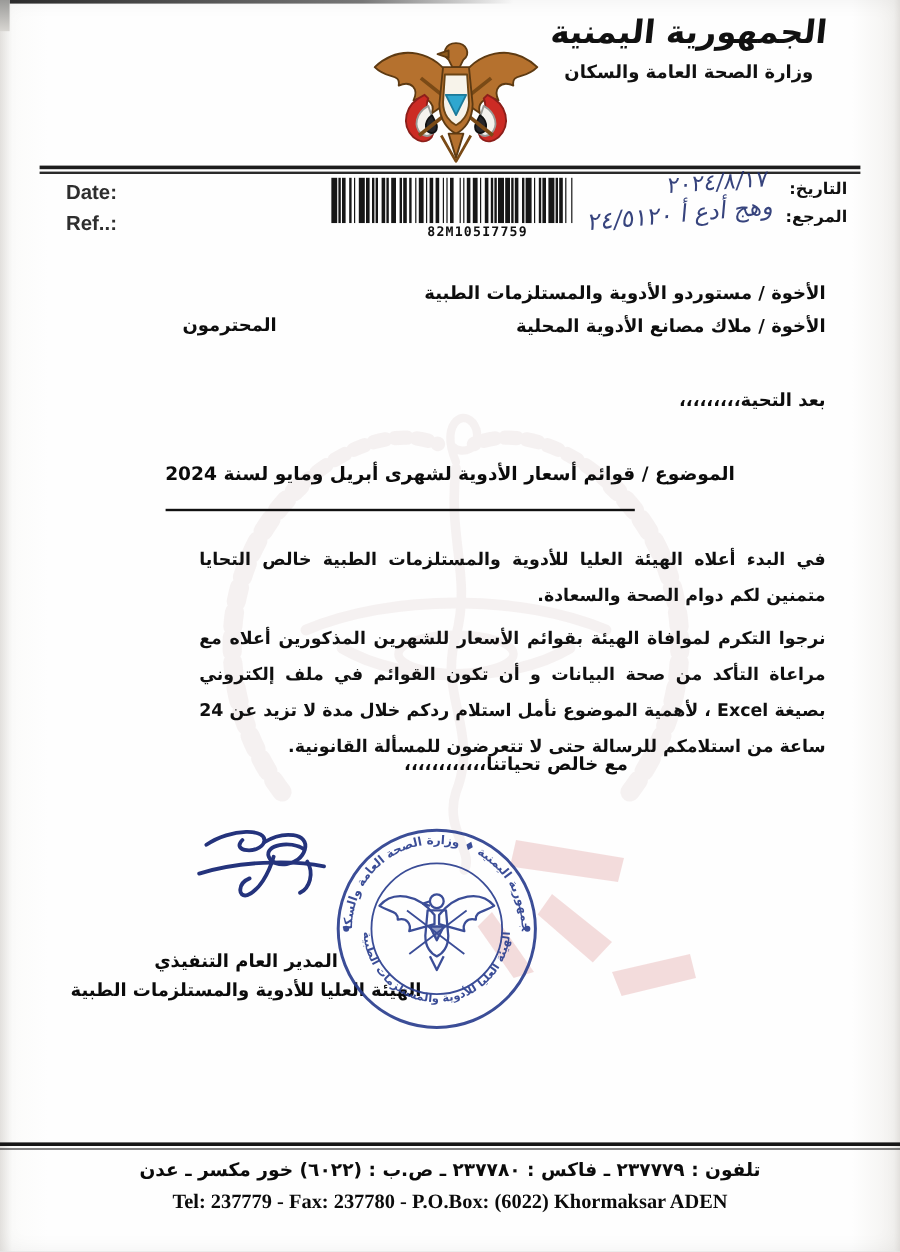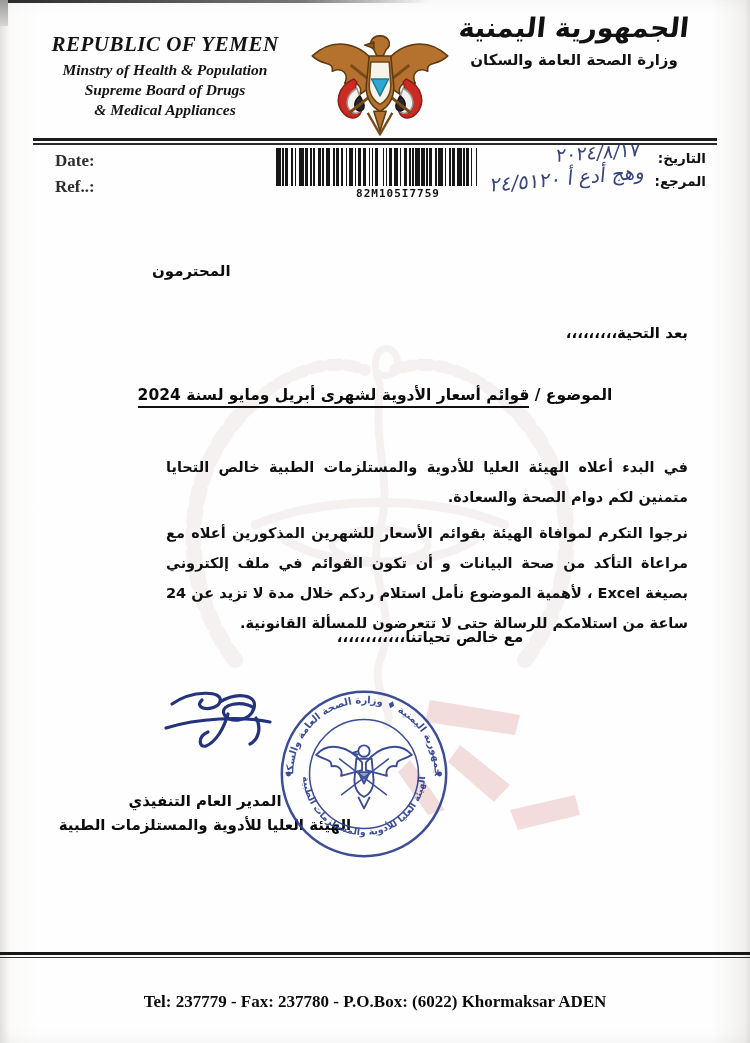--- a/index.html
+++ b/index.html
@@ -18,37 +18,37 @@
   .lh-en .l3{font-size:15.5px;margin-top:2px;}
   .lh-en .l4{font-size:15.5px;margin-top:2px;}
   .lh-ar{right:36px;top:12px;width:280px;text-align:center;direction:rtl;color:#111;}
   .lh-ar .cal{font-size:27px;font-weight:bold;transform:skewX(-6deg);font-family:"DejaVu Sans",sans-serif;}
   .lh-ar .a1{font-size:15px;font-weight:bold;margin-top:8px;}
   .lh-ar .a2{font-size:15px;font-weight:bold;margin-top:4px;}
   .lh-ar .a3{font-size:15px;font-weight:bold;margin-top:4px;}
   .rule-top1{left:33px;top:138px;width:684px;height:3px;background:#1d1d1d;}
   .rule-top2{left:33px;top:143px;width:684px;height:1.5px;background:#2a2a2a;}
   
-  .dateref-en{left:55px;top:148px;font-family:Liberation Serif, serif;font-weight:600;font-size:17px;color:#2e2e2e;line-height:26px;}
+  .dateref-en{left:55px;top:148px;font-family:Liberation Sans, sans-serif;font-weight:600;font-size:17px;color:#2e2e2e;line-height:26px;}
   .dateref-ar{right:44px;top:147px;text-align:right;direction:rtl;font-size:13.5px;font-weight:bold;line-height:23px;color:#111;}
   .handwrite{color:#223070;font-size:19px;direction:rtl;white-space:nowrap;opacity:.9;}
   .hw-date{right:110px;top:141px;transform:rotate(-4deg) skewX(-8deg);}
   .hw-ref{right:105px;top:166px;transform:rotate(-5deg) skewX(-10deg);font-size:20px;}
   .barcode-wrap{left:276px;top:148px;width:244px;}
   .barcode{height:38px;display:flex;align-items:stretch;overflow:hidden;}
   .barcode .b{background:#161616;}
   .barcode .g{background:transparent;}
   .barcode-num{text-align:center;font-family:"DejaVu Sans Mono",monospace;font-size:11px;font-weight:bold;letter-spacing:1px;color:#111;margin-top:1px;}
   
   .recipients{right:62px;top:230px;direction:rtl;text-align:right;font-weight:bold;font-size:15px;line-height:28px;color:#0d0d0d;}
   .honorific{left:152px;top:262px;font-weight:bold;font-size:15px;direction:rtl;color:#0d0d0d;}
   .greeting{right:62px;top:324px;direction:rtl;font-weight:bold;font-size:15px;color:#0d0d0d;}
   
   .subject{left:0;right:0;top:386px;text-align:center;direction:rtl;font-weight:bold;font-size:15.5px;color:#0b0b0b;}
-  .subject .u{border-bottom:2px solid #111;padding-bottom:2px;}
+  .subject .u{border-bottom:2px solid #111;padding-bottom:20px;}
   
   .para{right:62px;top:0;width:522px;direction:rtl;text-align:justify;text-align-last:right;
     font-weight:bold;font-size:14.5px;line-height:30px;color:#101010;}
   .p1{top:452px;}
   .p2{top:518px;}
   .closing{left:0;right:0;top:628px;text-align:center;direction:rtl;font-weight:bold;font-size:15px;color:#0d0d0d;transform:translateX(55px);}
   
   .sig-name{left:70px;top:750px;width:270px;text-align:center;direction:rtl;font-weight:bold;font-size:15.5px;color:#0b0b0b;}
   .sig-title{left:70px;top:792px;width:270px;text-align:center;direction:rtl;font-weight:bold;font-size:15px;color:#0b0b0b;}
   .sig-org{left:40px;top:816px;width:330px;text-align:center;direction:rtl;font-weight:bold;font-size:15px;color:#0b0b0b;}
@@ -86,26 +86,20 @@
 
   <svg class="abs red-bleed" style="left:390px;top:690px;" width="200" height="170" viewBox="0 0 200 170" opacity="0.16">
     <g fill="#c03434">
       <path d="M20,70 L55,120 L38,125 L8,82 Z"></path>
       <path d="M70,55 L120,95 L104,112 L58,72 Z"></path>
       <path d="M40,10 L130,25 L125,45 L35,32 Z"></path>
       <path d="M120,120 L185,105 L190,125 L128,140 Z"></path>
     </g>
   </svg>
 
-  <div class="abs lh-en">
-    <div class="l1">REPUBLIC OF YEMEN</div>
-    <div class="l2">Minstry of Health &amp; Population</div>
-    <div class="l3">Supreme Board of Drugs</div>
-    <div class="l4">&amp; Medical Appliances</div>
-  </div>
 
   <svg class="abs" style="left:303px;top:22px;" width="154" height="114" viewBox="0 0 200 148">
     <g stroke="#5d3a12" stroke-width="2" stroke-linejoin="round">
 
       <path d="M97,60 C78,26 40,18 12,44 C26,58 40,50 38,64 C52,58 60,68 54,80 C66,74 78,82 74,94 L97,78 Z" fill="#b5712e"></path>
       <path d="M103,60 C122,26 160,18 188,44 C174,58 160,50 162,64 C148,58 140,68 146,80 C134,74 122,82 126,94 L103,78 Z" fill="#b5712e"></path>
 
       <path d="M66,74 C44,84 40,106 54,120 C66,130 80,122 74,106 C70,96 66,86 70,78 Z" fill="#cc2b24" stroke="#8c1f1a"></path>
       <path d="M70,86 C56,94 54,108 62,116 C70,122 80,116 76,104 Z" fill="#f4f2ee" stroke="#9a9a96"></path>
       <path d="M74,96 C66,102 66,110 70,114 C76,118 82,112 78,104 Z" fill="#26262a" stroke="#111"></path>
@@ -239,20 +233,22 @@
   </div>
 
   <div class="abs dateref-ar">
     <div>التاريخ:</div>
     <div>المرجع:</div>
   </div>
   <div class="abs handwrite hw-date">٢٠٢٤/٨/١٧</div>
   <div class="abs handwrite hw-ref">وهج أدع أ ٢٤/٥١٢٠</div>
 
   <div class="abs recipients">
+    <div>الأخوة / مستوردو الأدوية والمستلزمات الطبية</div>
+    <div>الأخوة / ملاك مصانع الأدوية المحلية</div>
   </div>
   <div class="abs honorific">المحترمون</div>
 
   <div class="abs greeting">بعد التحية،،،،،،،،،</div>
 
   <div class="abs subject">
     <span>الموضوع / </span><span class="u">قوائم أسعار الأدوية لشهرى أبريل ومايو لسنة 2024</span>
   </div>
 
   <div class="abs para p1">في البدء أعلاه الهيئة العليا للأدوية والمستلزمات الطبية خالص التحايا متمنين لكم دوام الصحة والسعادة.</div>
@@ -297,15 +293,16 @@
       <path d="M84,66 L78,68 L84,70"></path>
       <path d="M82,74 L98,74 L100,96 C100,106 95,112 90,114 C85,112 80,106 80,96 Z"></path>
       <path d="M84,88 L96,88 L90,100 Z" fill="#2b3f8f" fill-opacity=".55"></path>
       <path d="M84,114 L90,126 L96,114"></path>
       <path d="M66,112 L116,74 M114,112 L64,74" stroke-width="1.6"></path>
     </g>
   </svg>
 
   <div class="abs rule-bot1"></div>
   <div class="abs rule-bot2"></div>
+  <div class="abs foot-ar">تلفون : ٢٣٧٧٧٩ ـ فاكس : ٢٣٧٧٨٠ ـ ص.ب : (٦٠٢٢) خور مكسر ـ عدن</div>
   <div class="abs foot-en">Tel: 237779 - Fax: 237780 - P.O.Box: (6022) Khormaksar ADEN</div>
 
 </div>
 
 </body></html>

